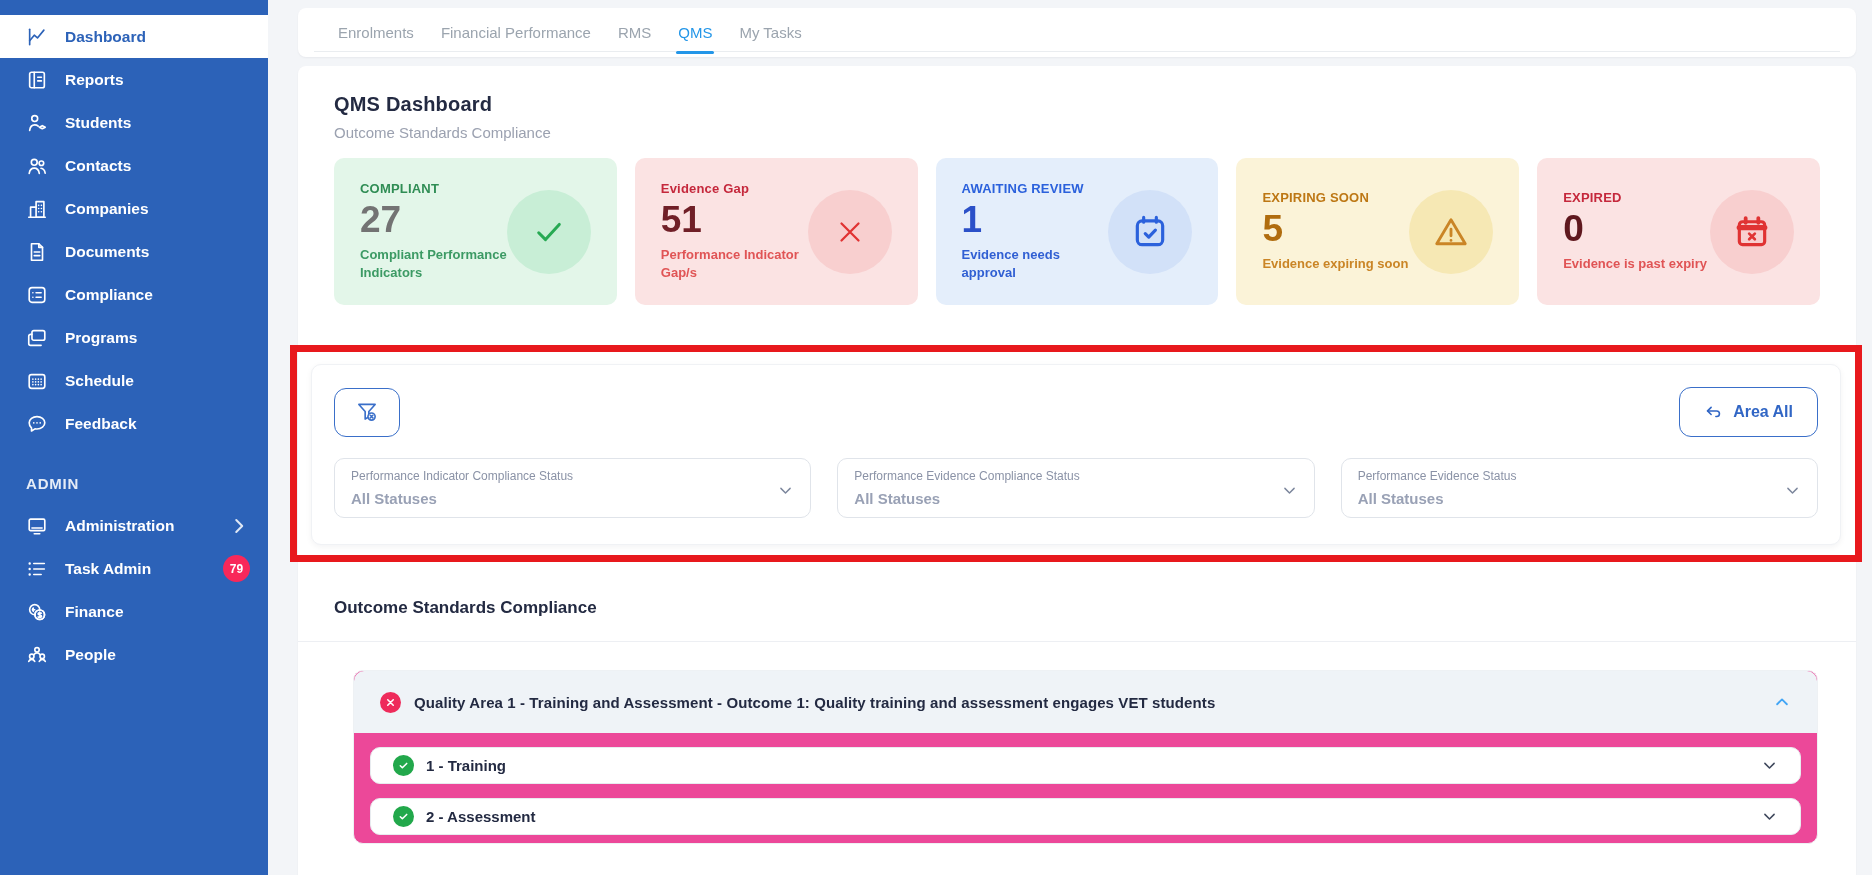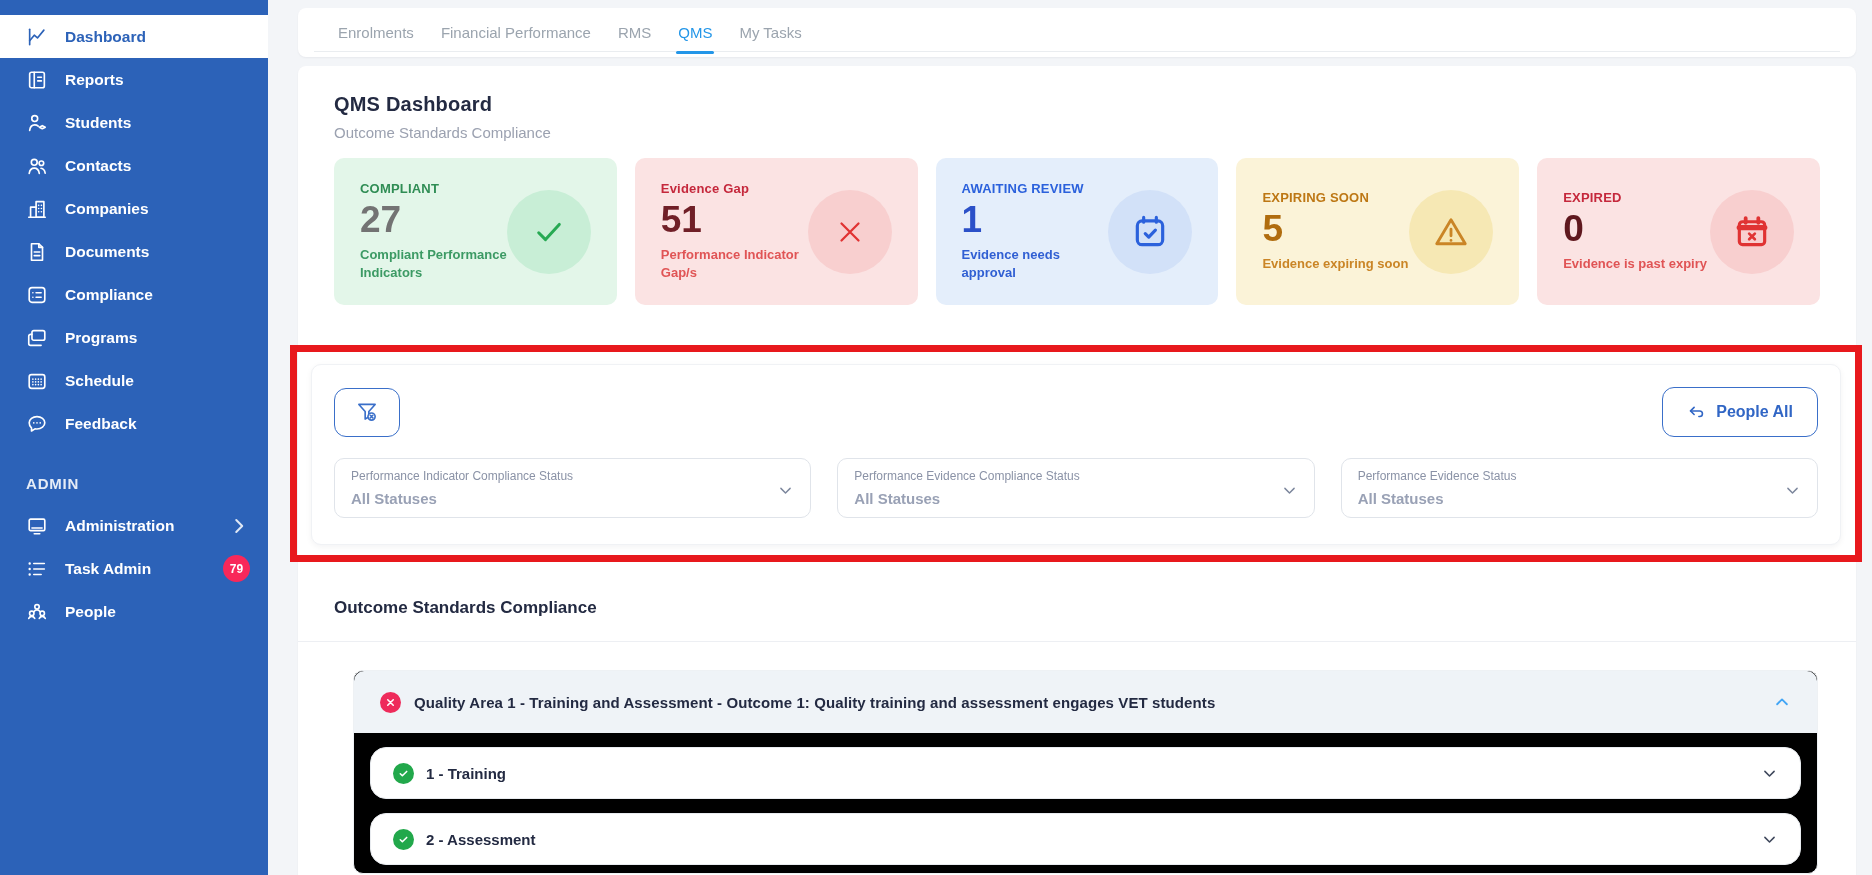--- a/index.html
+++ b/index.html
@@ -113,36 +113,36 @@
   }
   .select-label { font-size:12px; color:#8a92a6; }
   .select-value { font-size:15px; font-weight:700; color:#99a1b5; margin-top:7px; }
   .select-chevron { position:absolute; right:16px; top:23px; color:#7c869c; }
 
   
   .section-title { margin:36px 36px 0; font-size:17px; font-weight:700; }
   .divider { height:1px; background:#edeff3; margin-top:23px; }
   .accordion-wrap {
     margin:28px 38px 0 55px; border:1px solid #eef1f4; border-radius:10px;
-    background:#000000; padding-bottom:8px;
+    background:#ec4899; padding-bottom:8px;
   }
   .acc-header {
     background:#eff3f7; border-radius:10px 10px 0 0; height:62px;
     display:flex; align-items:center; padding:0 26px; gap:13px; cursor:pointer;
   }
   .acc-title { font-size:15px; font-weight:700; letter-spacing:.1px; }
   .acc-chevron { margin-left:auto; color:#42a5f5; }
   .status-dot {
     width:21px; height:21px; border-radius:50%; flex-shrink:0; color:#fff;
     display:flex; align-items:center; justify-content:center;
   }
   .dot-red { background:#ee2b5b; }
   .dot-green { background:#22a84b; }
   .acc-row {
-    margin:14px 16px 0; border:1px solid #e8ebef; border-radius:16px; height:52px;
+    margin:14px 16px 0; border:1px solid #e8ebef; border-radius:10px; height:37px;
     display:flex; align-items:center; gap:12px; padding:0 22px; background:#fff; cursor:pointer;
   }
   .row-label { font-size:15px; font-weight:700; }
   .row-chevron { margin-left:auto; color:#3f485c; }
 </style>
 </head>
 <body>
 
 <aside class="sidebar">
   <div class="side-item active">
@@ -236,20 +236,30 @@
         <path d="M9 5.5l6.5 6.5L9 18.5"></path>
       </svg>
   </div>
   <div class="side-item">
     <svg viewBox="0 0 24 24" fill="none" stroke="currentColor" stroke-width="1.8" stroke-linecap="round" stroke-linejoin="round">
         <path d="M4 6h.02M4 12h.02M4 18h.02" stroke-width="2.6"></path>
         <path d="M8.5 6H20M8.5 12H20M8.5 18h8"></path>
       </svg>
     <span>Task Admin</span>
     <span class="side-badge">79</span>
+  </div>
+  <div class="side-item">
+    <svg viewBox="0 0 24 24" fill="none" stroke="currentColor" stroke-width="1.8" stroke-linecap="round" stroke-linejoin="round">
+        <circle cx="9.5" cy="9.5" r="5.5"></circle>
+        <path d="M8 7.8c-.9.9-.9 2.5 0 3.4M7 9.5h2.5"></path>
+        <circle cx="15" cy="15" r="5.2" fill="#2c62b8"></circle>
+        <circle cx="15" cy="15" r="5.2"></circle>
+        <path d="M15 12.2v5.6M16.8 13.3c-1.8-1-3.6-.3-3.6 1s3.8.8 3.8 2.2c0 1.2-1.9 1.9-3.8.9"></path>
+      </svg>
+    <span>Finance</span>
   </div>
   <div class="side-item">
     <svg viewBox="0 0 24 24" fill="none" stroke="currentColor" stroke-width="1.8" stroke-linecap="round" stroke-linejoin="round">
         <circle cx="12" cy="6.3" r="2.4"></circle>
         <path d="M8.8 11.6c.7-1.3 1.9-2 3.2-2s2.5.7 3.2 2"></path>
         <circle cx="6.3" cy="13.5" r="2.4"></circle>
         <path d="M3 19c.7-1.4 1.9-2.2 3.3-2.2 1.3 0 2.5.8 3.2 2.2"></path>
         <circle cx="17.7" cy="13.5" r="2.4"></circle>
         <path d="M14.5 19c.7-1.4 1.9-2.2 3.2-2.2 1.4 0 2.6.8 3.3 2.2"></path>
       </svg>
@@ -356,21 +366,21 @@
                 <path d="M4.5 5h15l-5.8 6.5v5l-3.4 2v-7z"></path>
                 <circle cx="16.2" cy="16.2" r="3.3" fill="#fff"></circle>
                 <path d="M15 15l2.4 2.4M17.4 15L15 17.4"></path>
               </svg>
           </button>
           <button class="clear-btn">
             <svg width="19" height="19" viewBox="0 0 24 24" fill="none" stroke="currentColor" stroke-width="2" stroke-linecap="round" stroke-linejoin="round">
                 <path d="M9 5.5L4.5 10 9 14.5"></path>
                 <path d="M4.5 10H16a3.5 3.5 0 0 1 0 7h-1"></path>
               </svg>
-            <span>People All</span>
+            <span>Area All</span>
           </button>
         </div>
         <div class="filter-selects">
           <div class="select">
             <div class="select-label">Performance Indicator Compliance Status</div>
             <div class="select-value">All Statuses</div>
             <svg class="select-chevron" width="17" height="17" viewBox="0 0 24 24" fill="none" stroke="currentColor" stroke-width="2" stroke-linecap="round" stroke-linejoin="round">
                 <path d="M5.5 9l6.5 6.5L18.5 9"></path>
               </svg>
           </div>

